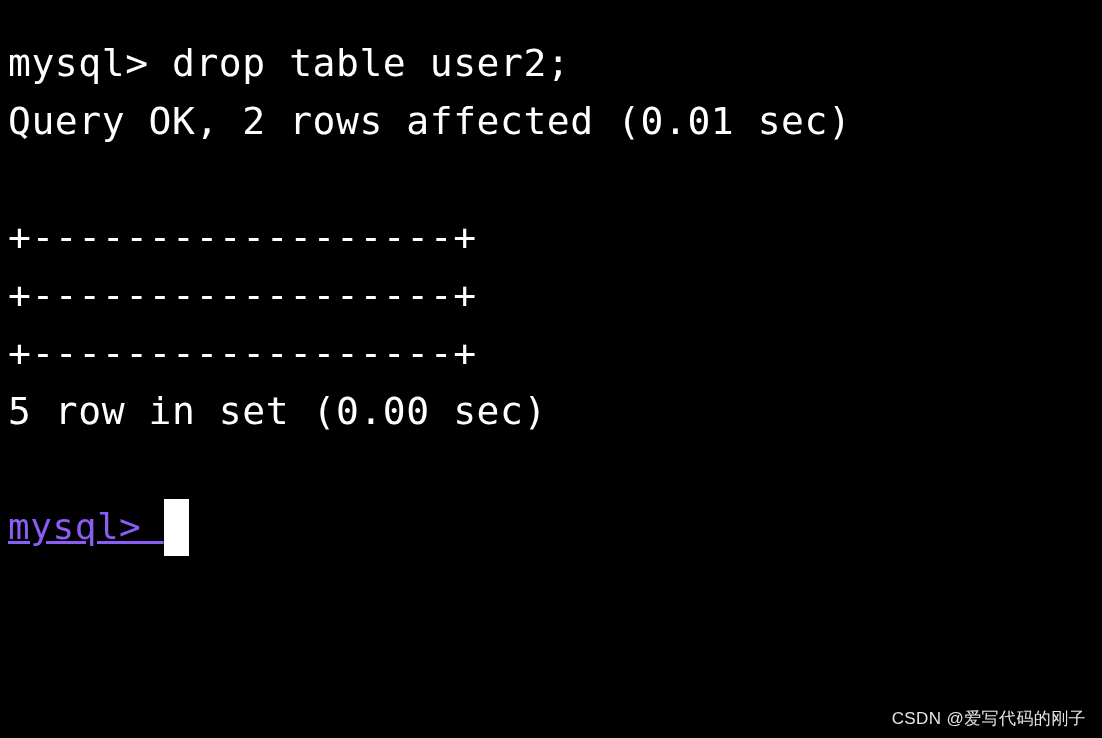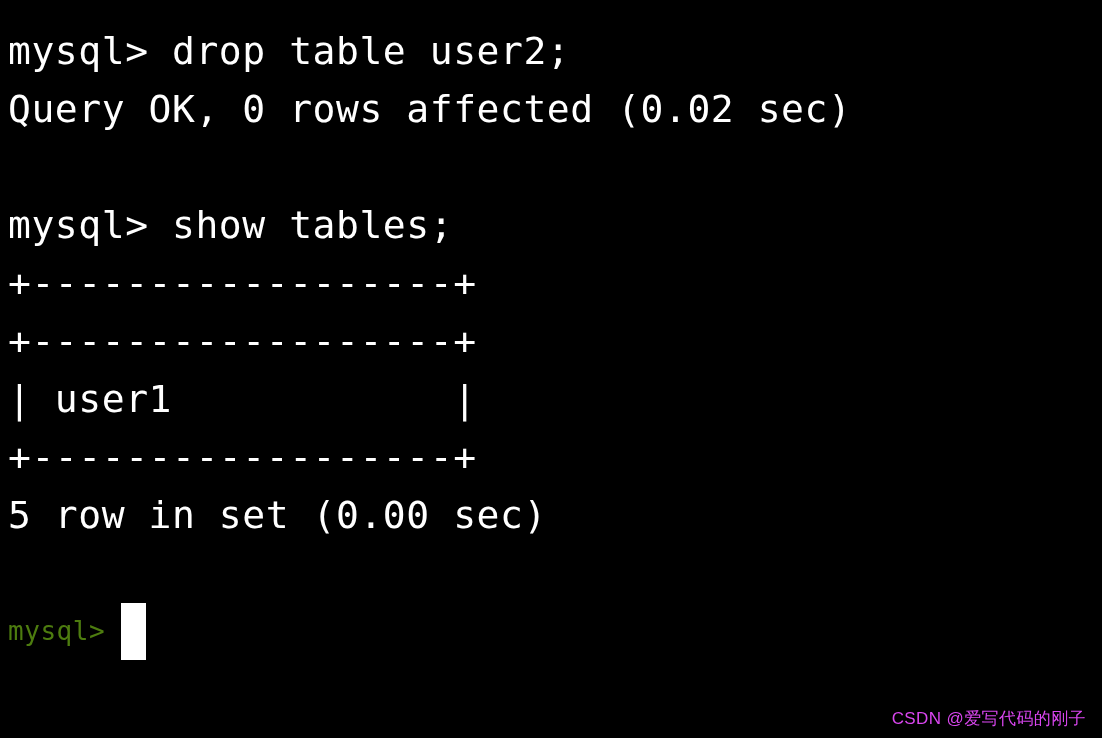--- a/index.html
+++ b/index.html
@@ -16,86 +16,85 @@
   }
 
   #terminal {
     position: absolute;
     left: 0;
     top: 0;
     width: 1102px;
     height: 738px;
     background: #000000;
     box-sizing: border-box;
-    padding: 22px 0 0 8px;
+    padding: 34px 0 0 8px;
   }
 
   .term-line {
     font-family: "DejaVu Sans Mono", monospace;
     font-size: 38px;
     line-height: 58px;
     color: #ffffff;
     white-space: pre;
     letter-spacing: 0.55px;
     height: 58px;
   }
 
   .term-line.blank {
     color: transparent;
   }
 
   
   .prompt-line {
     font-family: "DejaVu Sans Mono", monospace;
-    font-size: 26px;
+    font-size: 36px;
     line-height: 58px;
-    color: #4d7c0f;
+    color: #8b5cf6;
     white-space: pre;
     letter-spacing: 0.55px;
     height: 58px;
     display: flex;
     align-items: center;
+    text-decoration: underline;
   }
   .prompt-text {
     white-space: pre;
   }
   .cursor-block {
     display: inline-block;
     width: 25px;
     height: 57px;
     background: #ffffff;
     vertical-align: bottom;
     margin-left: 0px;
     flex: none;
   }
 
   #watermark {
     position: absolute;
     right: 16px;
     bottom: 8px;
     font-family: "Liberation Sans", "DejaVu Sans", sans-serif;
     font-size: 17px;
-    color: #d946ef;
+    color: #e5e5e5;
     letter-spacing: 0.4px;
     white-space: pre;
     user-select: none;
   }
 </style>
 </head>
 <body>
 
 <div id="terminal">
 
   <div class="term-line">mysql&gt; drop table user2;</div>
-  <div class="term-line">Query OK, 0 rows affected (0.02 sec)</div>
+  <div class="term-line">Query OK, 2 rows affected (0.01 sec)</div>
   <div class="term-line blank"></div>
-  <div class="term-line">mysql&gt; show tables;</div>
   <div class="term-line">+------------------+</div>
   <div class="term-line">+------------------+</div>
-  <div class="term-line">| user1            |</div>
   <div class="term-line">+------------------+</div>
   <div class="term-line">5 row in set (0.00 sec)</div>
   <div class="term-line blank"></div>
 
   <div class="prompt-line">
     <span class="prompt-text">mysql&gt; </span><span class="cursor-block"></span>
   </div>
 
 </div>
 

